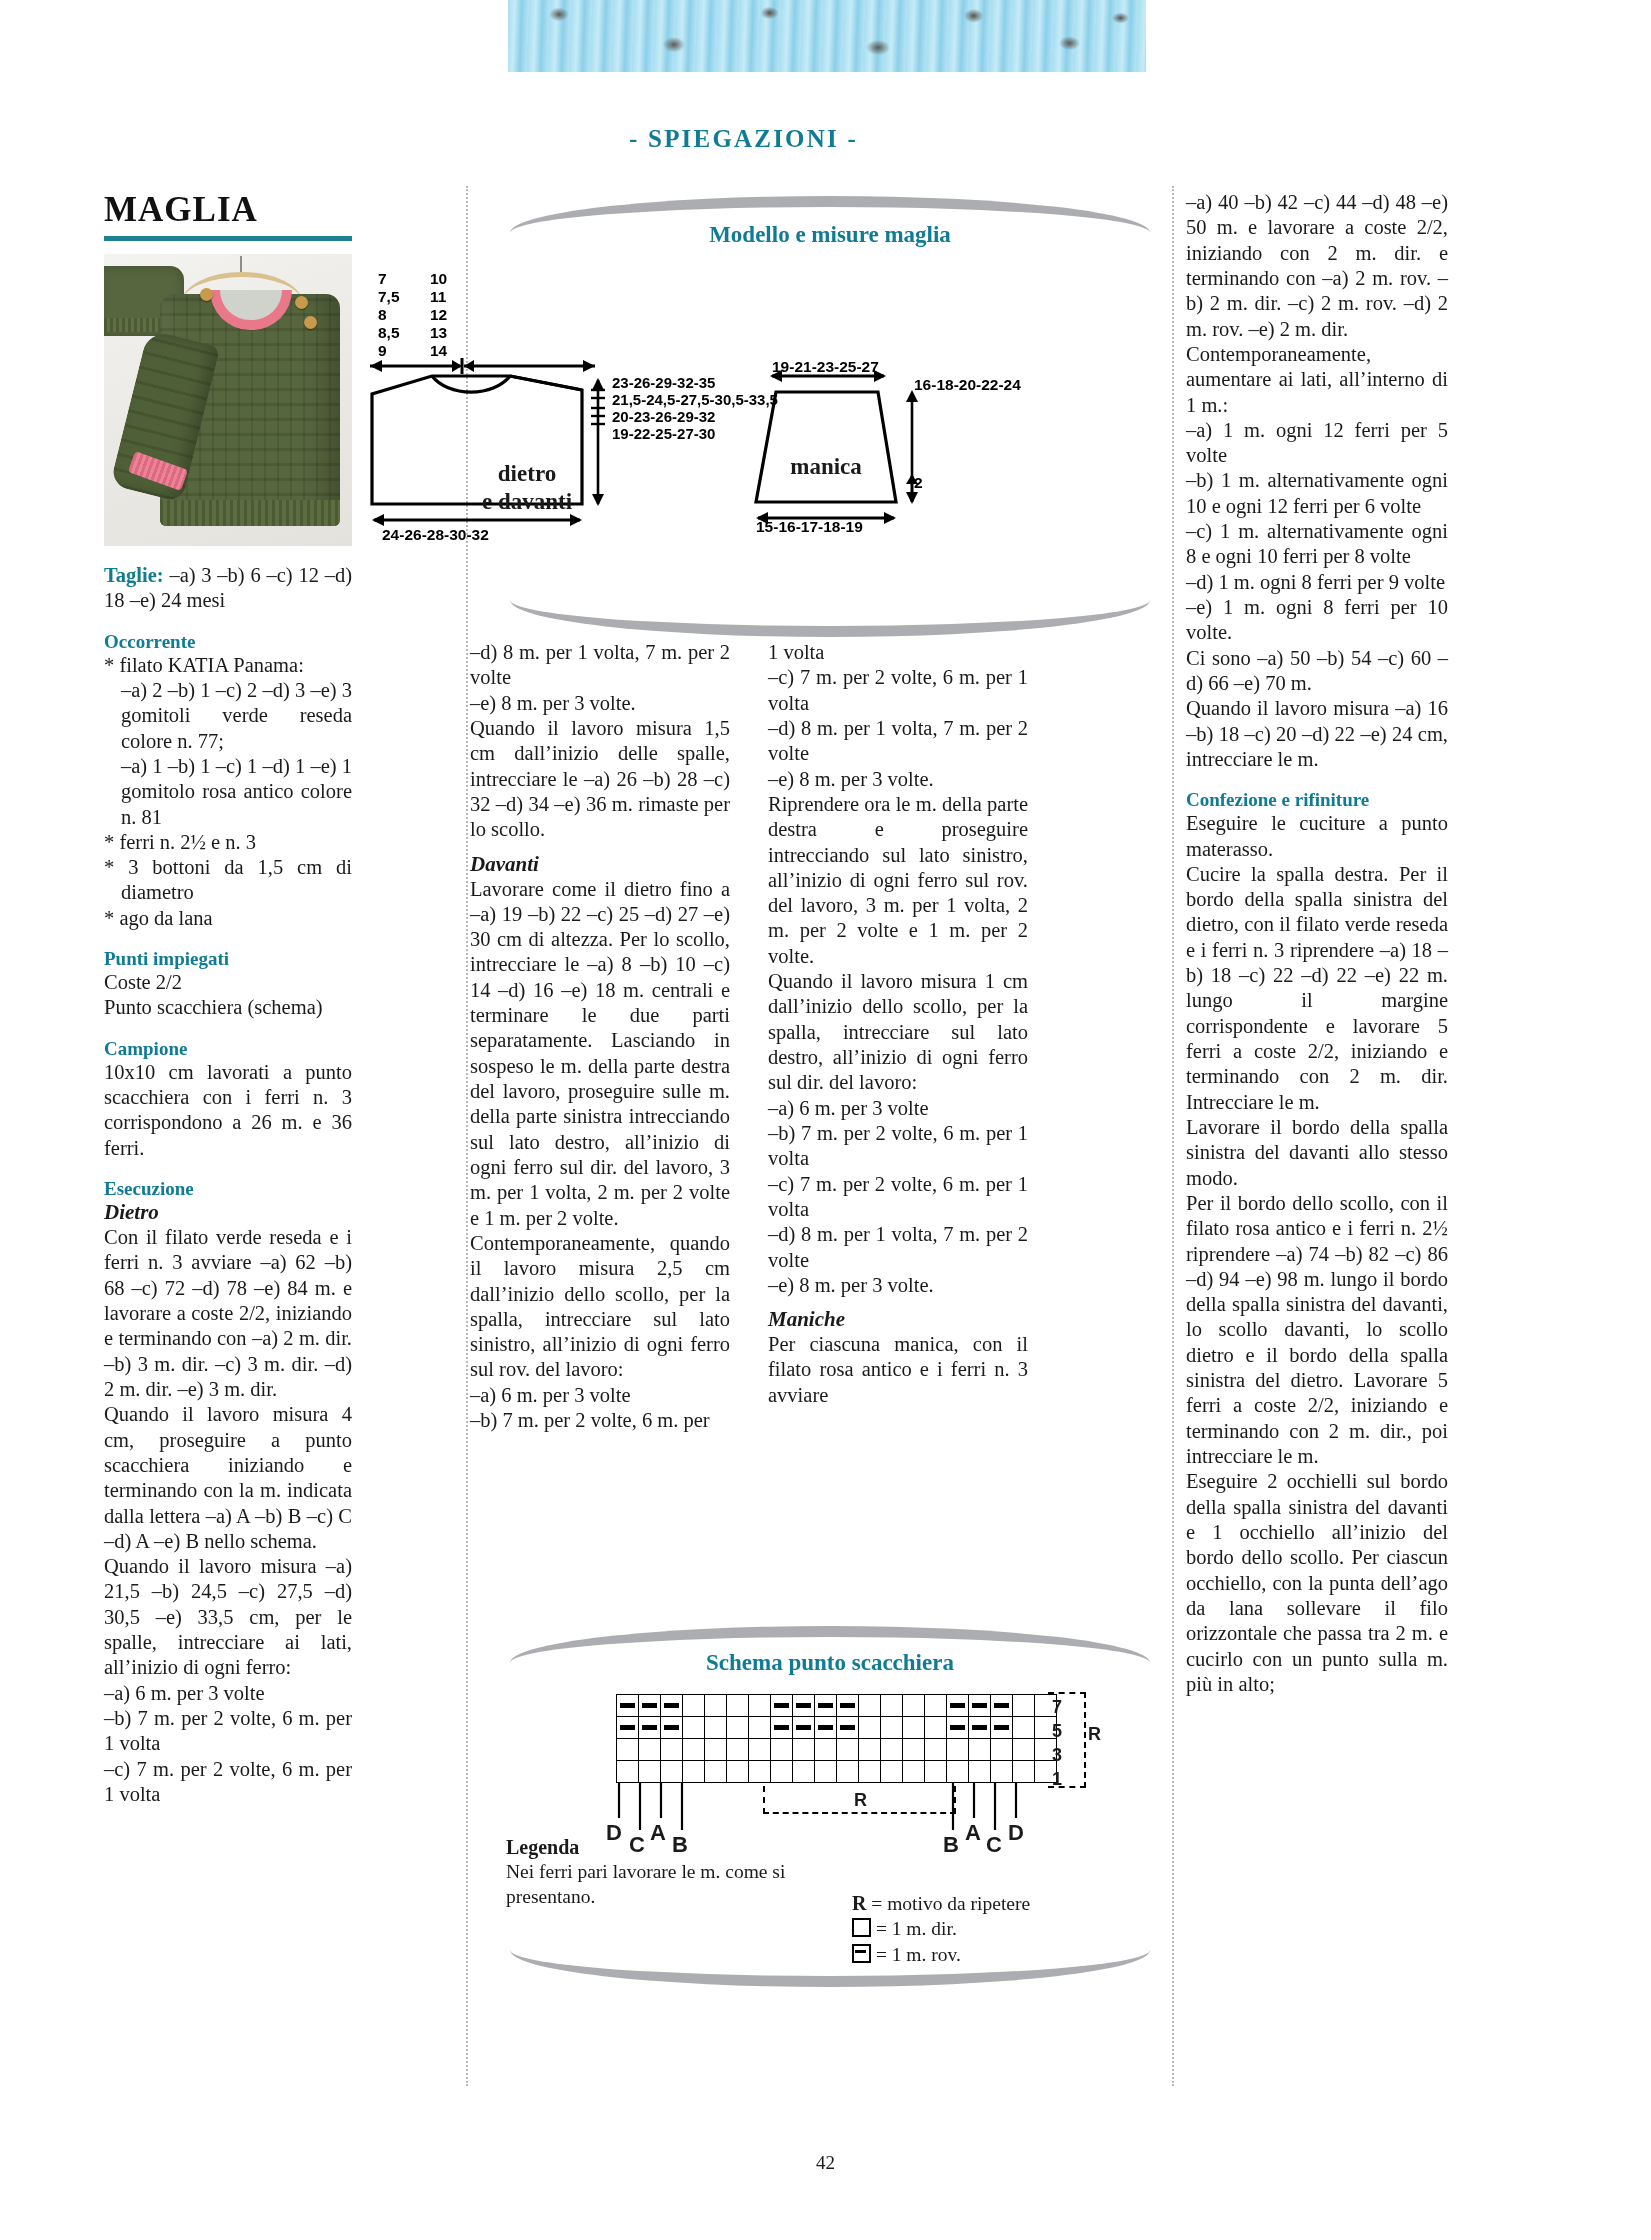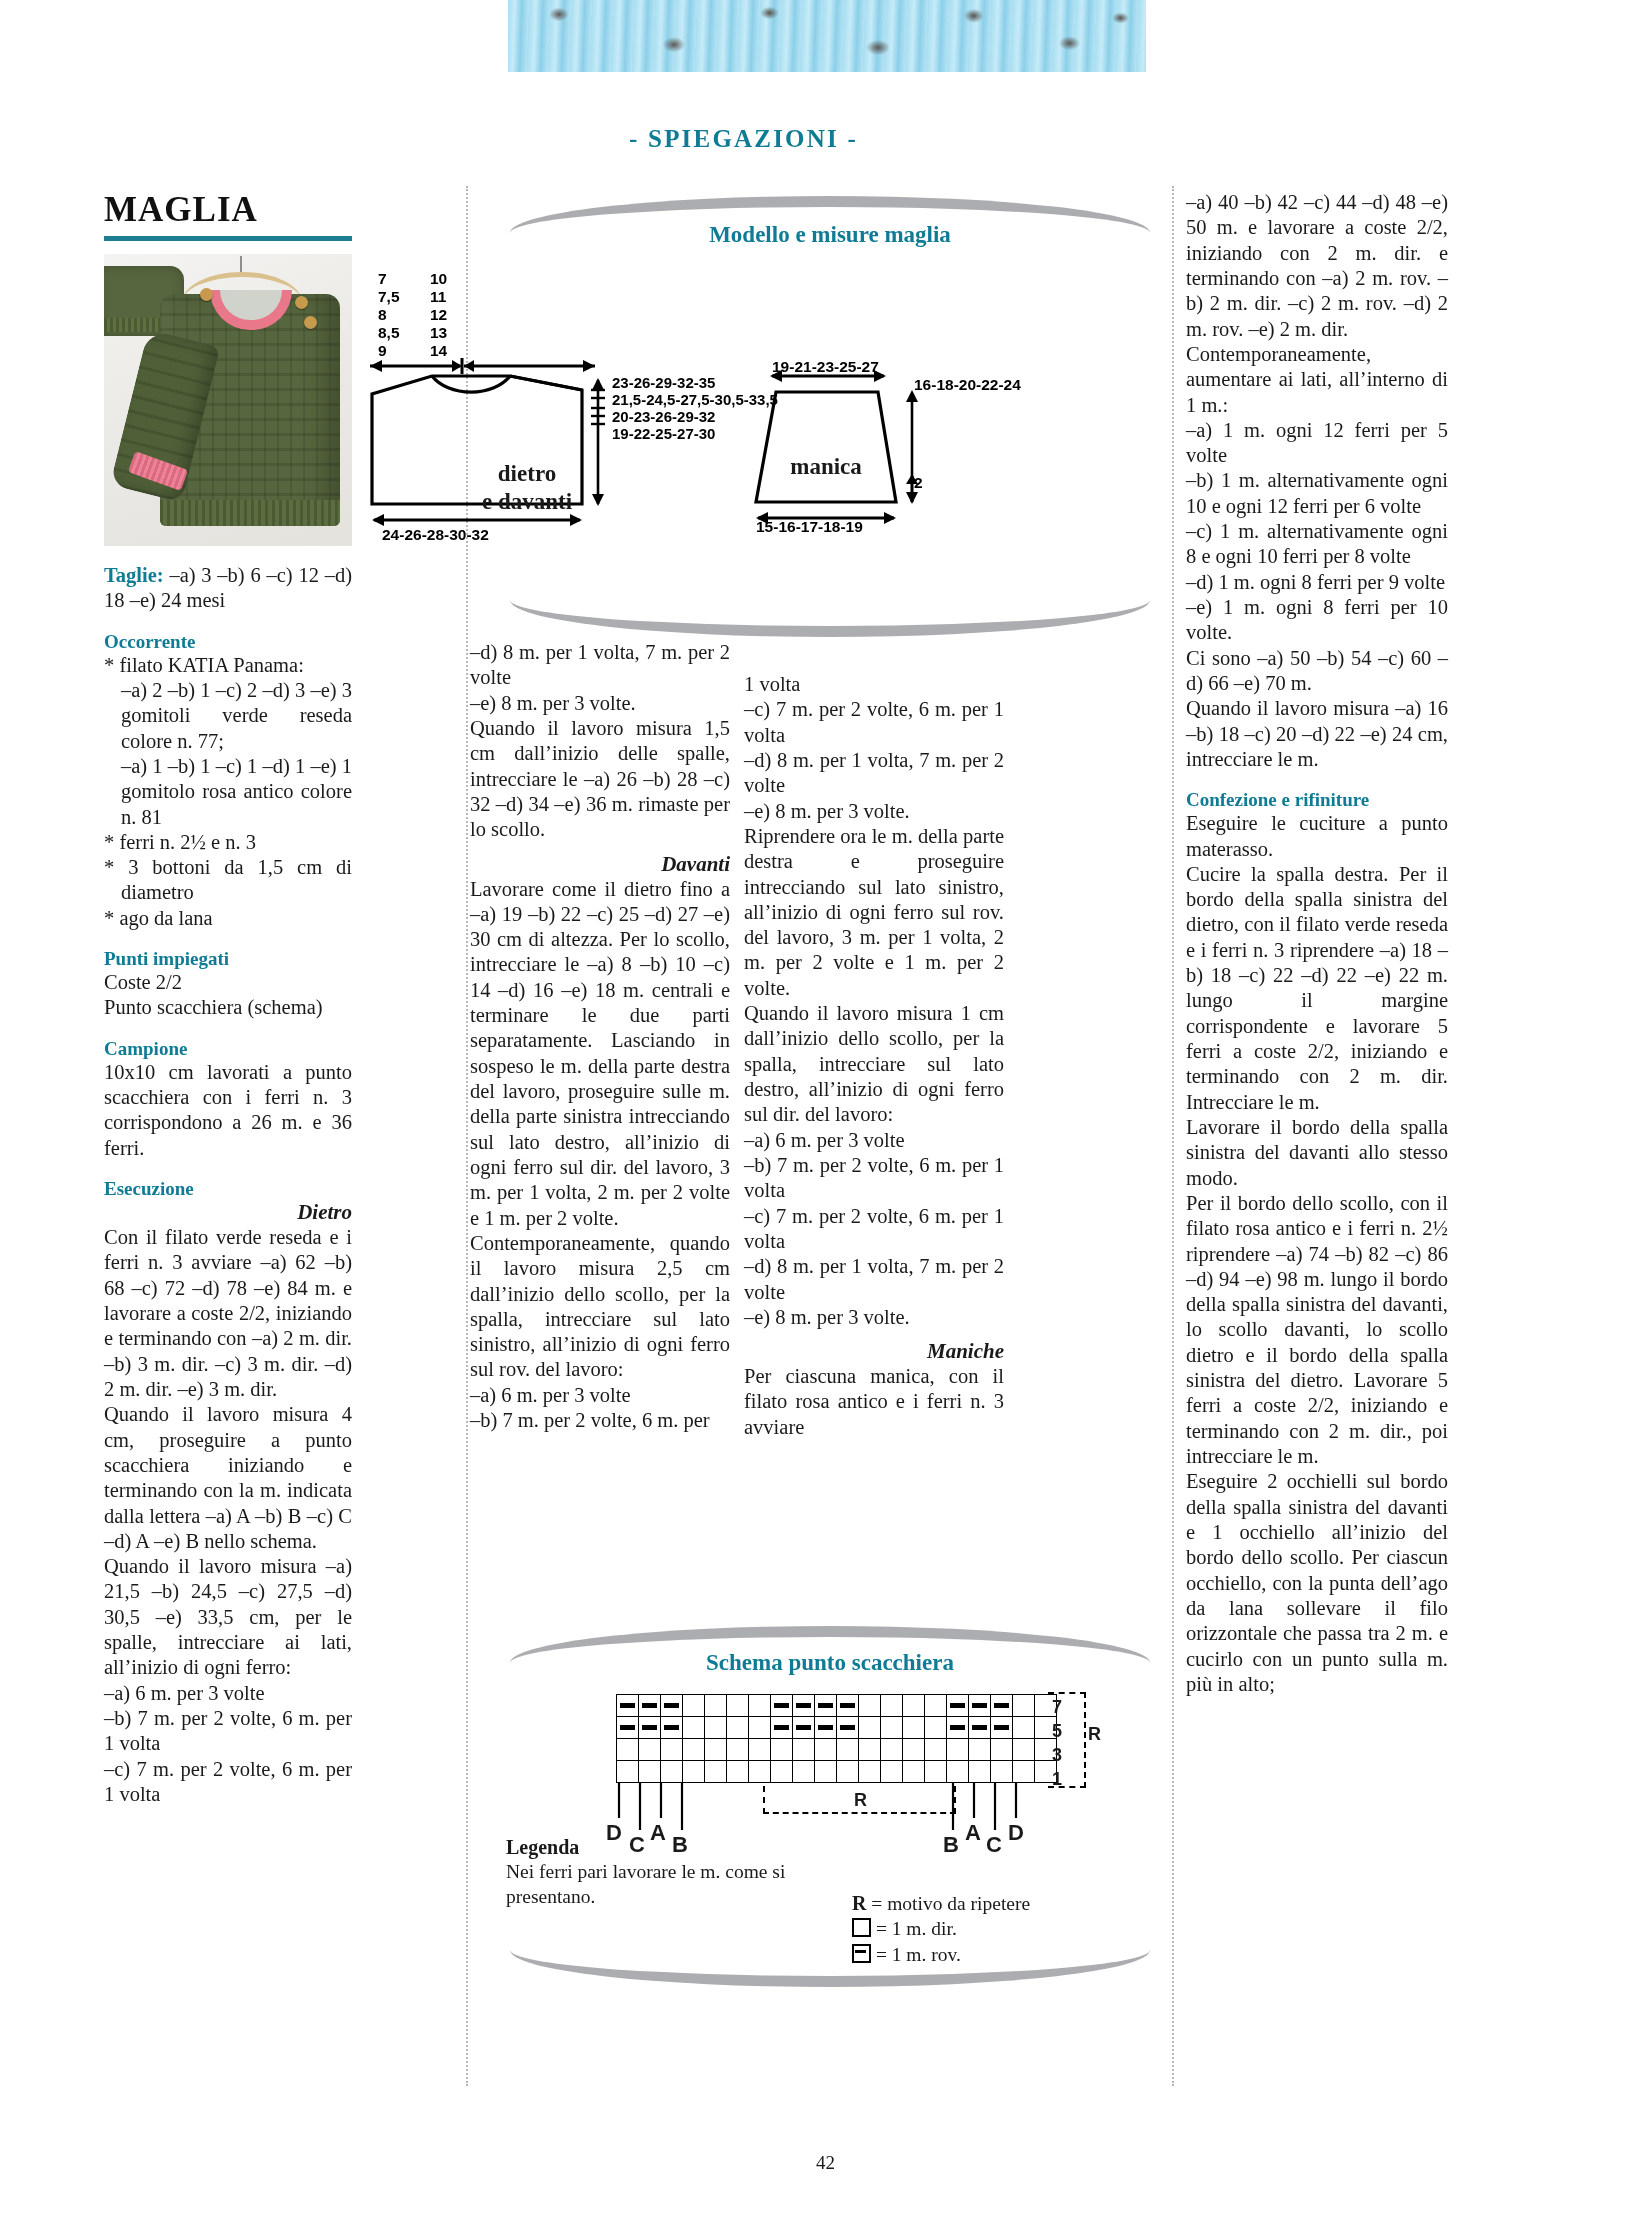--- a/index.html
+++ b/index.html
@@ -83,27 +83,27 @@
     transform:rotate(20deg);border-radius:4px;
   }
   .sw-hem{
     position:absolute;left:56px;top:246px;width:180px;height:26px;
     background:repeating-linear-gradient(90deg,#4a5a33 0 3px,#5d6d41 3px 7px);
     border-radius:0 0 6px 6px;
   }
   .hd{color:#0f7b94;font-weight:bold;font-size:19px;line-height:1.16;font-family:"Liberation Serif", serif;}
   .hd-inline{color:#0f7b94;font-weight:bold;}
   .bodytext{font-size:20.5px;line-height:1.235;text-align:justify;}
-  .sub-it{font-style:italic;font-weight:bold;font-size:21px;text-align:right;}
+  .sub-it{font-style:italic;font-weight:bold;font-size:21px;}
   .gap{height:17px;}
   .gap-s{height:9px;}
   .hang{padding-left:17px;text-indent:-17px;}
   
   .col-mid{position:absolute;left:470px;top:640px;width:260px;}
-  .col-mid2{position:absolute;left:744px;top:640px;width:260px;margin-top:32px;}
+  .col-mid2{position:absolute;left:768px;top:640px;width:260px;}
   .col-right{position:absolute;left:1186px;top:190px;width:262px;}
   
   .vdot{position:absolute;width:0;border-left:2px dotted #b8b8b8;}
   
   .panel{position:absolute;}
   .panel-title{
     text-align:center;color:#0f7b94;font-weight:bold;font-size:23px;
     font-family:"Liberation Serif", serif;
   }
   .sw-curve-top{

